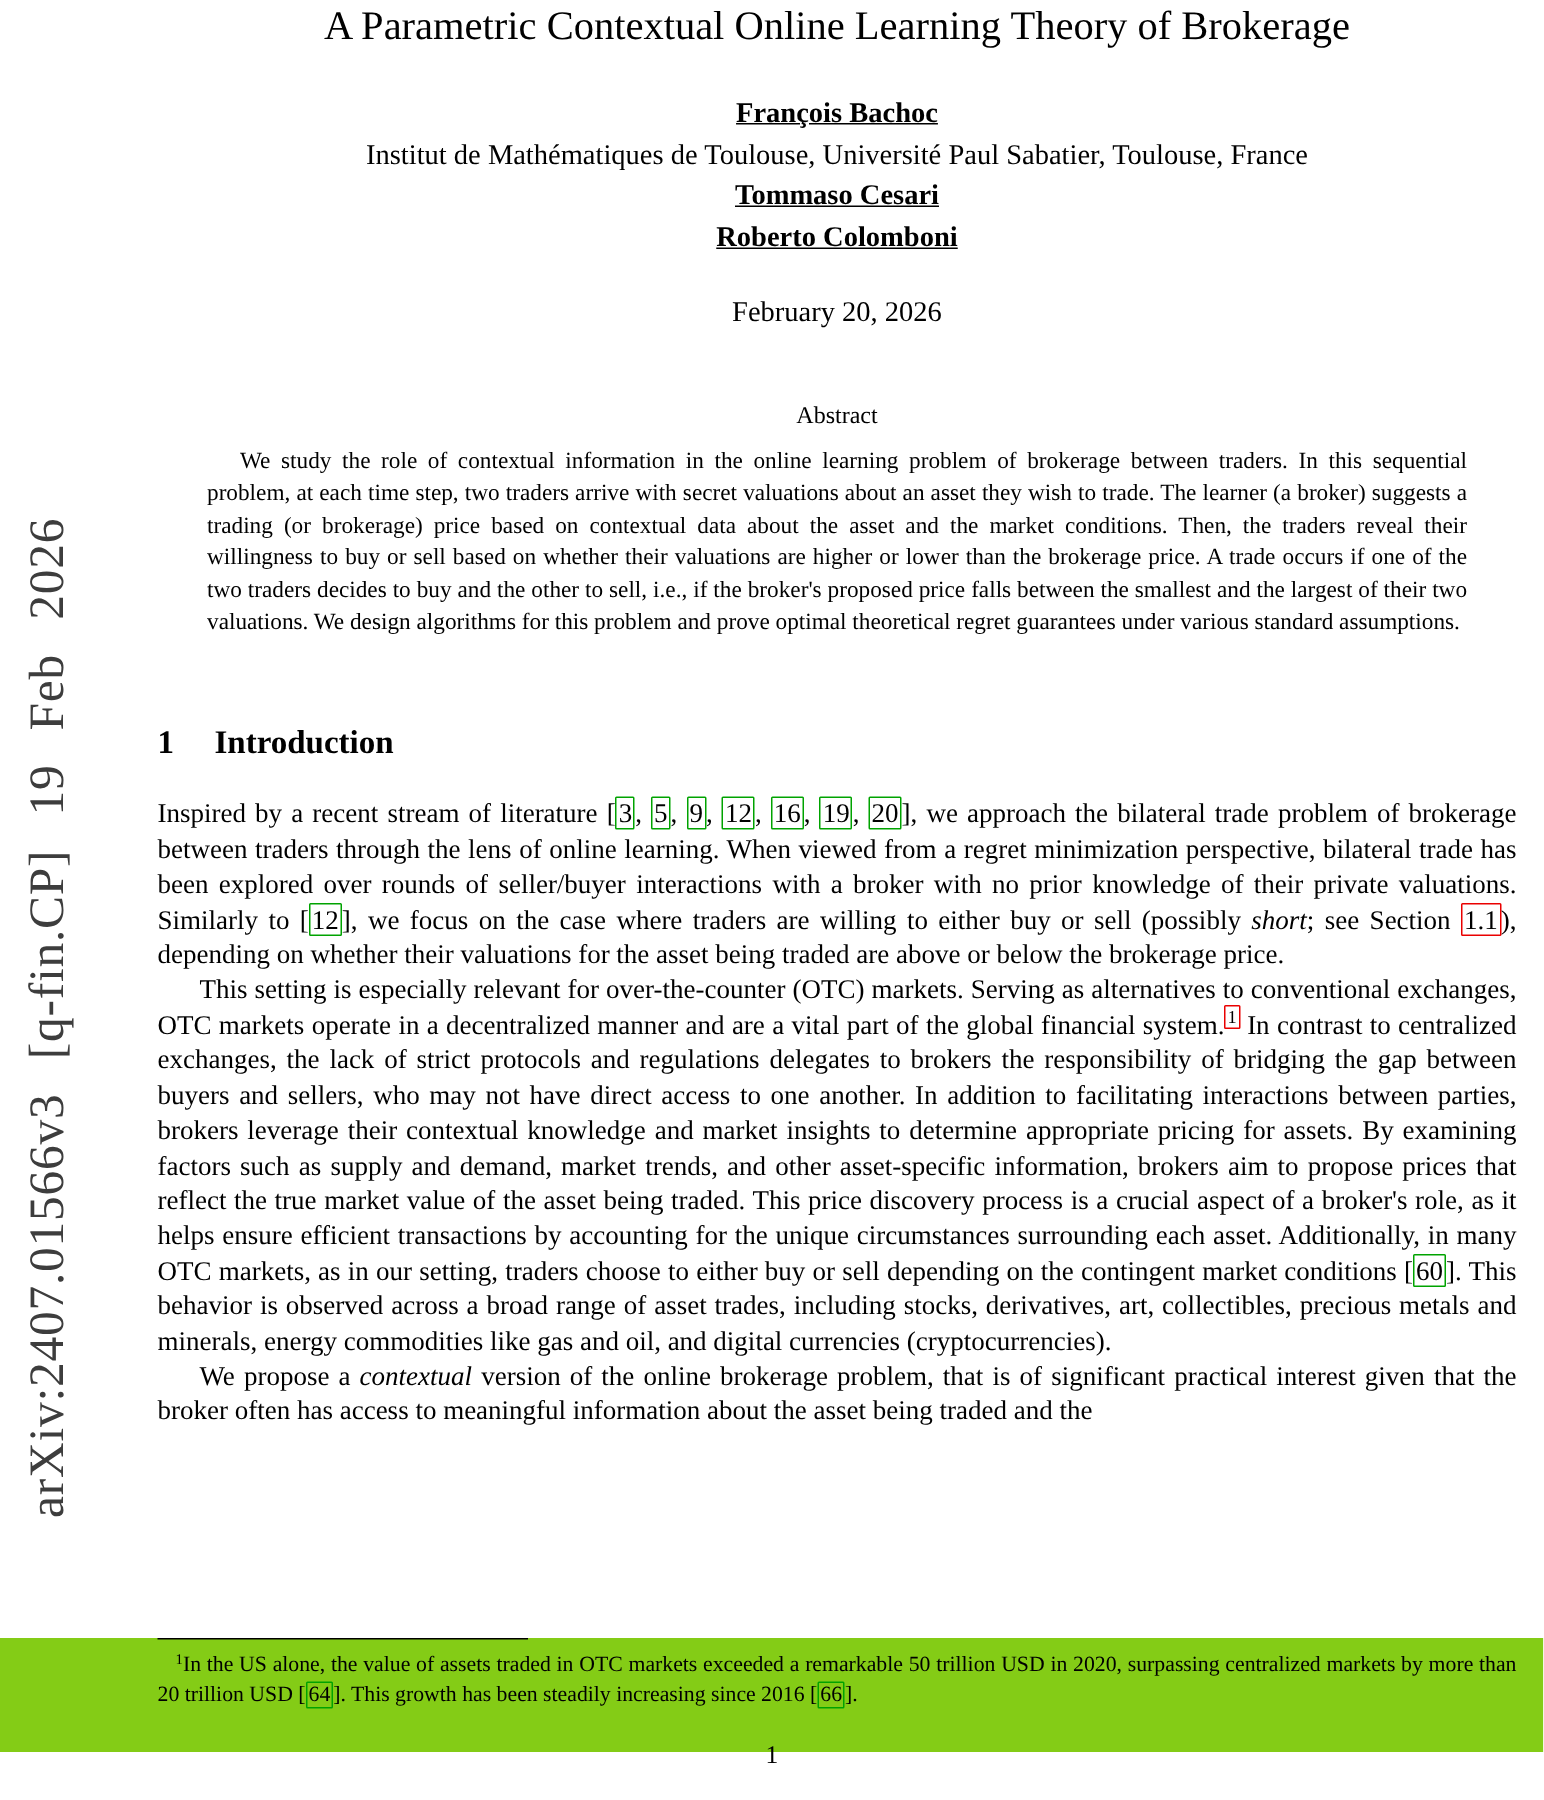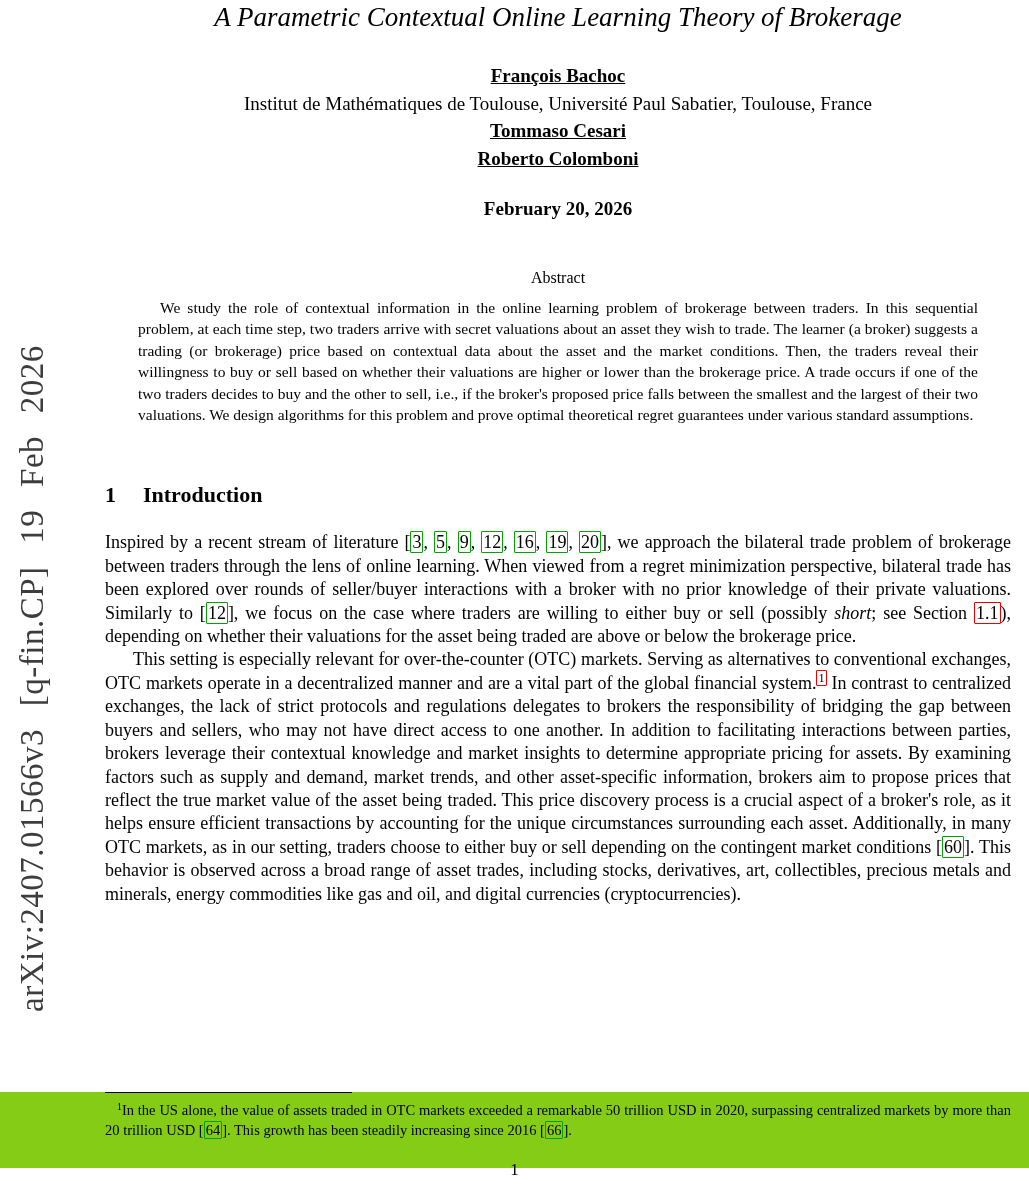--- a/index.html
+++ b/index.html
@@ -27,34 +27,32 @@
   .content {
     position:absolute;
     left:105px; top:0;
     width:906px;
   }
   .paper-title {
     text-align:center;
     font-size:27px;
     font-weight:normal;
     margin-top:2px;
-    font-style:italic;
   }
   .authors {
     text-align:center;
     margin-top:29px;
     font-size:19px;
     line-height:27.5px;
   }
   .author-name { font-weight:bold;text-decoration:underline; }
   .date {
     text-align:center;
     font-size:19px;
     margin-top:26px;
-    font-weight:bold;
   }
   .abstract {
     margin:49px 33px 0 33px;
   }
   .abstract-title {
     text-align:center;
     font-weight:normal;
     font-size:16px;
   }
   .abstract-body {
@@ -145,20 +143,21 @@
     <div class="abstract">
       <div class="abstract-title">Abstract</div>
       <div class="abstract-body">We study the role of contextual information in the online learning problem of brokerage between traders. In this sequential problem, at each time step, two traders arrive with secret valuations about an asset they wish to trade. The learner (a broker) suggests a trading (or brokerage) price based on contextual data about the asset and the market conditions. Then, the traders reveal their willingness to buy or sell based on whether their valuations are higher or lower than the brokerage price. A trade occurs if one of the two traders decides to buy and the other to sell, i.e., if the broker's proposed price falls between the smallest and the largest of their two valuations. We design algorithms for this problem and prove optimal theoretical regret guarantees under various standard assumptions.</div>
     </div>
 
     <h2 class="section-heading"><span class="section-number">1</span><span>Introduction</span></h2>
 
     <div class="body-text">
       <p><span>Inspired by a recent stream of literature [</span><span class="cite">3</span><span>, </span><span class="cite">5</span><span>, </span><span class="cite">9</span><span>, </span><span class="cite">12</span><span>, </span><span class="cite">16</span><span>, </span><span class="cite">19</span><span>, </span><span class="cite">20</span><span>], we approach the bilateral trade problem of brokerage between traders through the lens of online learning. When viewed from a regret minimization perspective, bilateral trade has been explored over rounds of seller/buyer interactions with a broker with no prior knowledge of their private valuations. Similarly to [</span><span class="cite">12</span><span>], we focus on the case where traders are willing to either buy or sell (possibly </span><span class="it">short</span><span>; see Section </span><span class="ref">1.1</span><span>), depending on whether their valuations for the asset being traded are above or below the brokerage price.</span></p>
       <p class="indent"><span>This setting is especially relevant for over-the-counter (OTC) markets. Serving as alternatives to conventional exchanges, OTC markets operate in a decentralized manner and are a vital part of the global financial system.</span><span class="ref sup">1</span><span> In contrast to centralized exchanges, the lack of strict protocols and regulations delegates to brokers the responsibility of bridging the gap between buyers and sellers, who may not have direct access to one another. In addition to facilitating interactions between parties, brokers leverage their contextual knowledge and market insights to determine appropriate pricing for assets. By examining factors such as supply and demand, market trends, and other asset-specific information, brokers aim to propose prices that reflect the true market value of the asset being traded. This price discovery process is a crucial aspect of a broker's role, as it helps ensure efficient transactions by accounting for the unique circumstances surrounding each asset. Additionally, in many OTC markets, as in our setting, traders choose to either buy or sell depending on the contingent market conditions [</span><span class="cite">60</span><span>]. This behavior is observed across a broad range of asset trades, including stocks, derivatives, art, collectibles, precious metals and minerals, energy commodities like gas and oil, and digital currencies (cryptocurrencies).</span></p>
+      <p class="indent"><span>We propose a </span><span class="it">contextual</span><span> version of the online brokerage problem, that is of significant practical interest given that the broker often has access to meaningful information about the asset being traded and the</span></p>
     </div>
 
   </div>
 
   <div class="footnote-area">
     <div class="footnote-rule"></div>
     <div class="footnote"><span class="sup">1</span><span>In the US alone, the value of assets traded in OTC markets exceeded a remarkable 50 trillion USD in 2020, surpassing centralized markets by more than 20 trillion USD [</span><span class="cite">64</span><span>]. This growth has been steadily increasing since 2016 [</span><span class="cite">66</span><span>].</span></div>
   </div>
 
   <div class="page-number">1</div>

